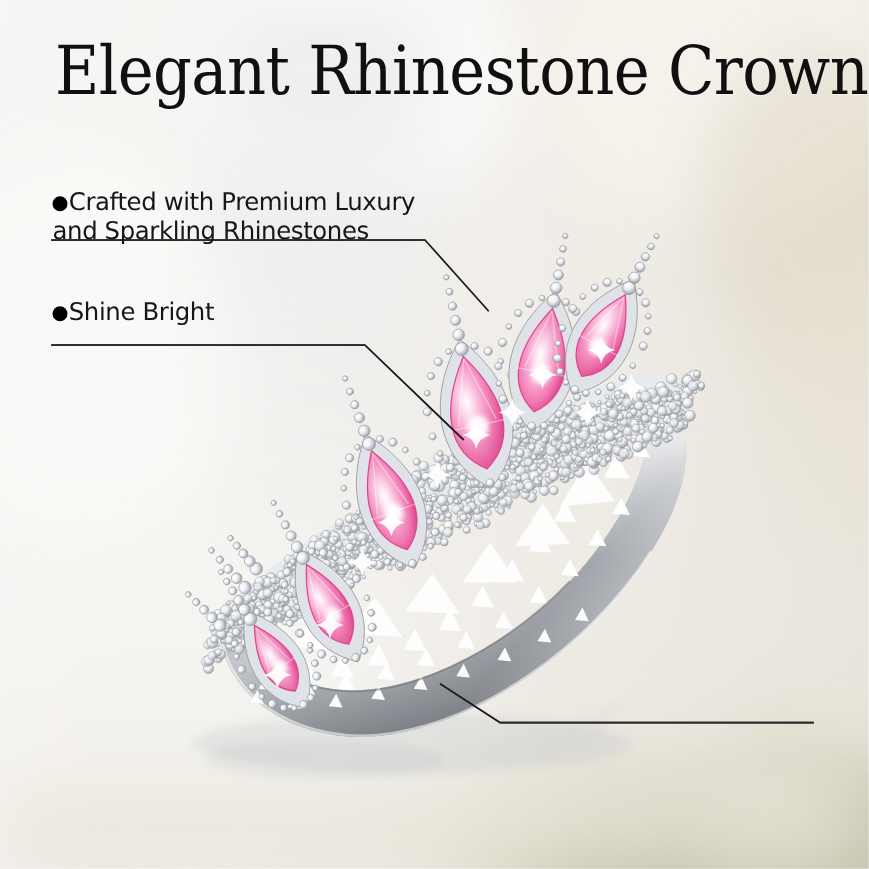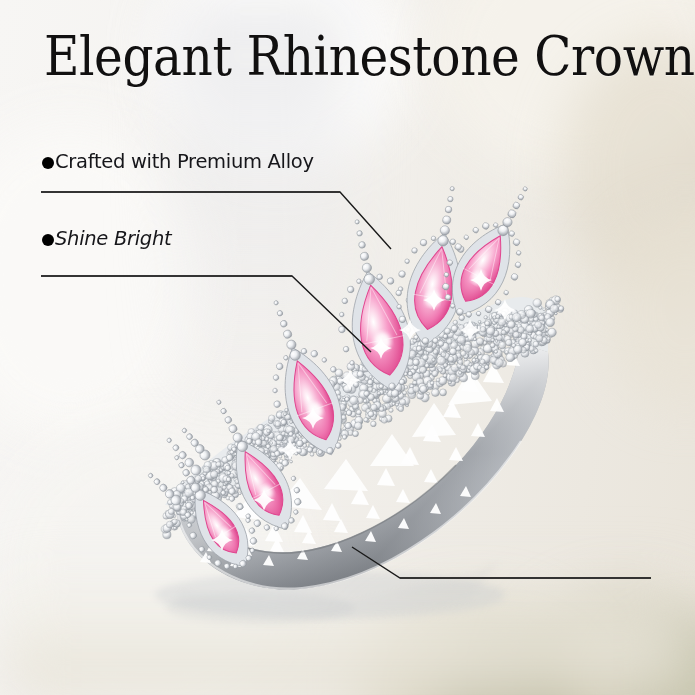--- a/index.html
+++ b/index.html
@@ -2014,24 +2014,25 @@
     <path id="leader-2" fill="none" stroke="#1a1a1a" stroke-width="1.4" d="M 651 578 L 400 578 L 352 547"></path>
   <line x1="41" y1="192" x2="340" y2="192" stroke="#2b2b2b" stroke-width="1.4"></line>
       <line x1="41" y1="276" x2="292" y2="276" stroke="#2b2b2b" stroke-width="1.4"></line>
       <line x1="400" y1="578" x2="651" y2="578" stroke="#2b2b2b" stroke-width="1.4"></line>
     </svg>
 
   <div class="title">Elegant Rhinestone Crown</div>
 
   <div class="callout" id="callout-0" style="left:42px;top:150px;">
     <div class="line-txt">
-      <span class="bullet"></span><span>Crafted with Premium Alloy</span>
+      <span class="bullet"></span><span>Crafted with Premium Luxury</span>
     </div>
+    <div class="line-txt">and Sparkling Rhinestones</div>
   </div>
 
-  <div class="callout" id="callout-1" style="left:42px;top:227px;font-style:italic;">
+  <div class="callout" id="callout-1" style="left:42px;top:238px;">
     <div class="line-txt">
       <span class="bullet"></span><span>Shine Bright</span>
     </div>
   </div>
 
 
 </div>
 
 </body></html>

